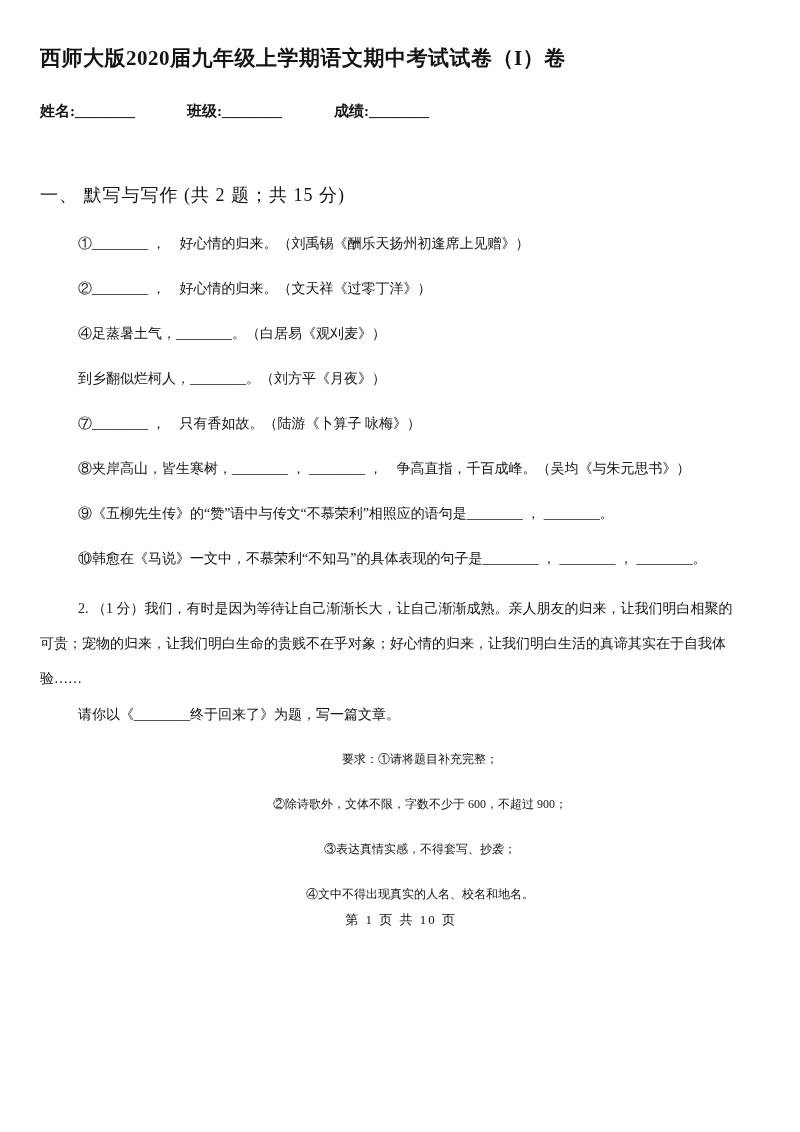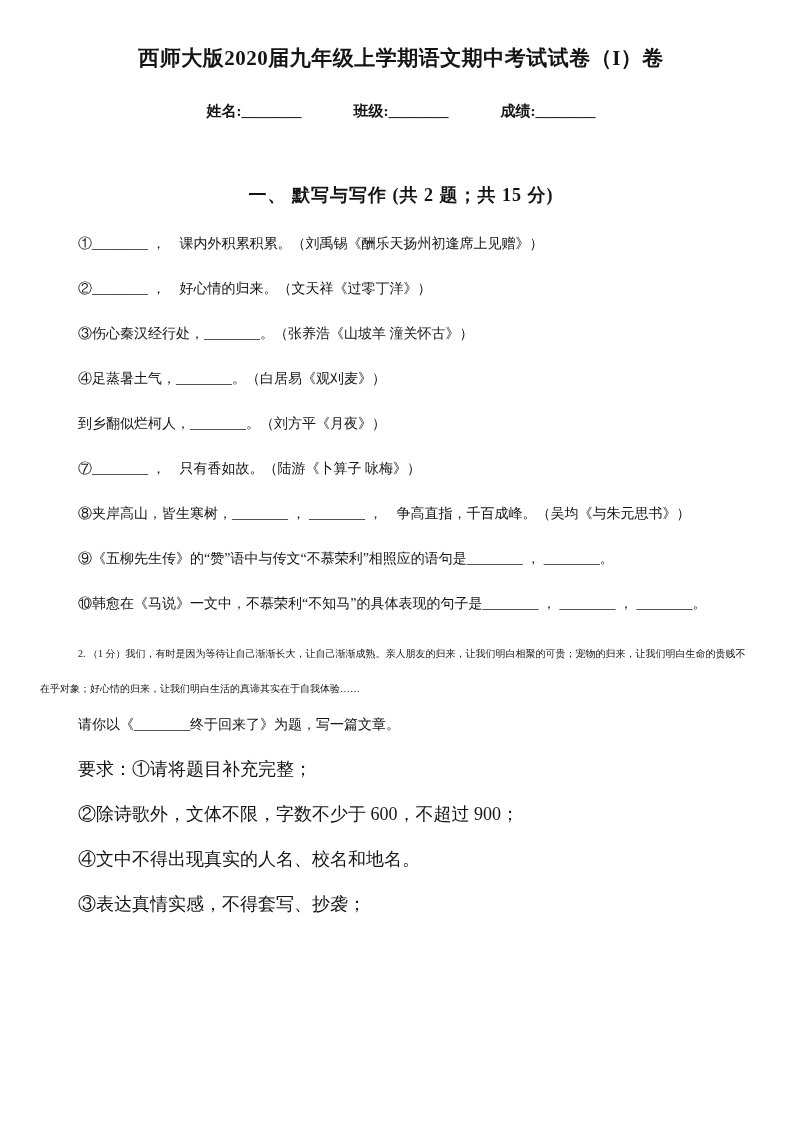--- a/index.html
+++ b/index.html
@@ -18,66 +18,65 @@
     position: relative;
     width: 800px;
     height: 1132px;
     background: #ffffff;
     box-sizing: border-box;
     padding: 0 38px 0 40px;
   }
   .title {
     margin: 0;
     padding-top: 44px;
-    text-align: center;
+    text-align: left;
     font-size: 21px;
     font-weight: bold;
     letter-spacing: 0.5px;
   }
   .info-row {
     display: flex;
-    justify-content: center;
     gap: 52px;
     margin-top: 30px;
     font-size: 15px;
     font-weight: bold;
   }
   .info-field { white-space: nowrap; }
   .section-heading {
     margin: 62px 0 16px 0;
     font-size: 18px;
-    font-weight: bold;
+    font-weight: normal;
     letter-spacing: 1px;
-    text-align: center;
   }
   .stem {
     margin: 26px 0 0 38px;
     font-size: 14px;
     line-height: 17px;
   }
   .item {
     margin: 28px 0 0 38px;
     font-size: 14px;
     line-height: 17px;
   }
   .para {
     margin: 24px 16px 0 0;
-    font-size: 10px;
+    font-size: 14px;
     line-height: 35px;
     text-indent: 38px;
   }
   .q2-title {
     margin: 10px 0 8px 38px;
     font-size: 14px;
     line-height: 17px;
   }
   .req {
     margin: 28px 0 0 38px;
-    font-size: 18px;
+    font-size: 12px;
     line-height: 17px;
+    text-align: center;
   }
   .footer {
     margin: 8px 0 0 0;
     text-align: center;
     font-size: 13px;
     letter-spacing: 2px;
   }
 </style>
 </head>
 <body>
@@ -88,33 +87,33 @@
 
   <div class="info-row">
     <span class="info-field">姓名:________</span>
     <span class="info-field">班级:________</span>
     <span class="info-field">成绩:________</span>
   </div>
 
   <div class="section-heading">一、 默写与写作 (共 2 题；共 15 分)</div>
 
 
-  <div class="item">①________ ，　课内外积累积累。（刘禹锡《酬乐天扬州初逢席上见赠》）</div>
+  <div class="item">①________ ，　好心情的归来。（刘禹锡《酬乐天扬州初逢席上见赠》）</div>
   <div class="item">②________ ，　好心情的归来。（文天祥《过零丁洋》）</div>
-  <div class="item">③伤心秦汉经行处，________。（张养浩《山坡羊 潼关怀古》）</div>
   <div class="item">④足蒸暑土气，________。（白居易《观刈麦》）</div>
   <div class="item">到乡翻似烂柯人，________。（刘方平《月夜》）</div>
   <div class="item">⑦________ ，　只有香如故。（陆游《卜算子 咏梅》）</div>
   <div class="item">⑧夹岸高山，皆生寒树，________ ， ________ ，　争高直指，千百成峰。（吴均《与朱元思书》）</div>
   <div class="item">⑨《五柳先生传》的“赞”语中与传文“不慕荣利”相照应的语句是________ ， ________。</div>
   <div class="item">⑩韩愈在《马说》一文中，不慕荣利“不知马”的具体表现的句子是________ ， ________ ， ________。</div>
 
   <div class="para">2. （1 分）我们，有时是因为等待让自己渐渐长大，让自己渐渐成熟。亲人朋友的归来，让我们明白相聚的可贵；宠物的归来，让我们明白生命的贵贱不在乎对象；好心情的归来，让我们明白生活的真谛其实在于自我体验……</div>
 
   <div class="q2-title">请你以《________终于回来了》为题，写一篇文章。</div>
 
   <div class="req">要求：①请将题目补充完整；</div>
   <div class="req">②除诗歌外，文体不限，字数不少于 600，不超过 900；</div>
+  <div class="req">③表达真情实感，不得套写、抄袭；</div>
   <div class="req">④文中不得出现真实的人名、校名和地名。</div>
-  <div class="req">③表达真情实感，不得套写、抄袭；</div>
 
+  <div class="footer">第 1 页 共 10 页</div>
 
 </div>
 
 </body></html>

